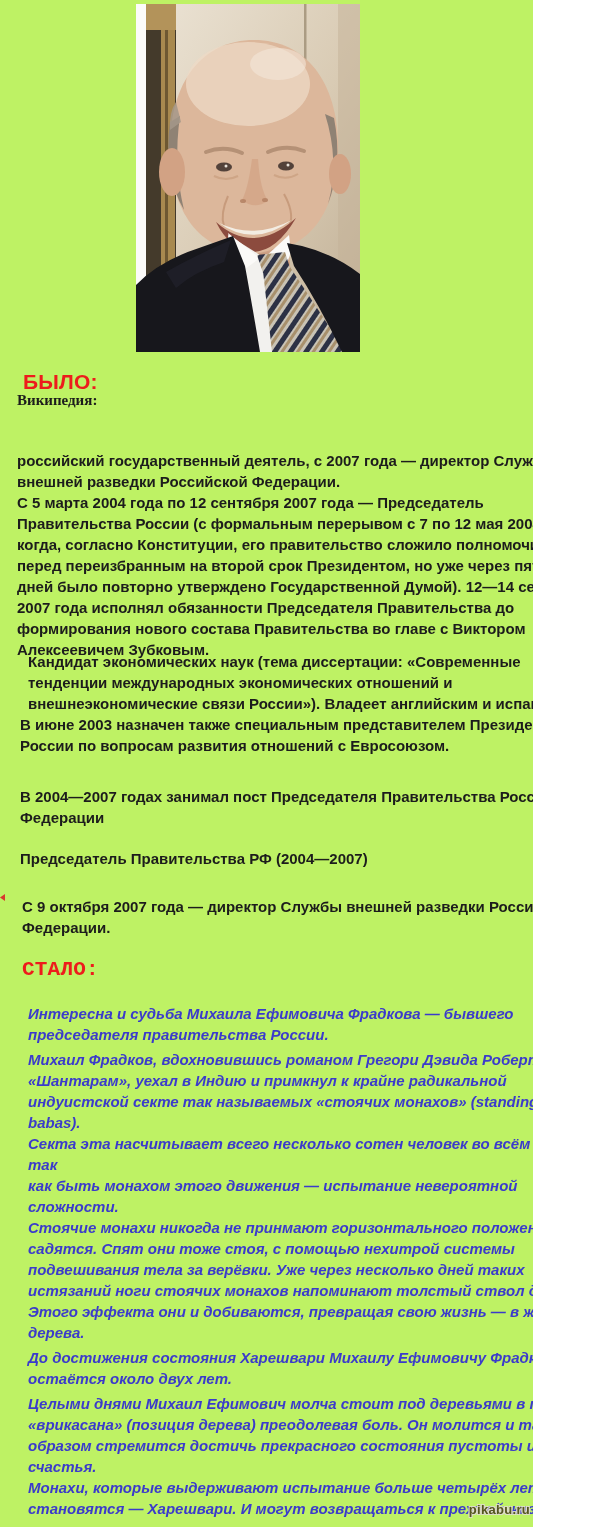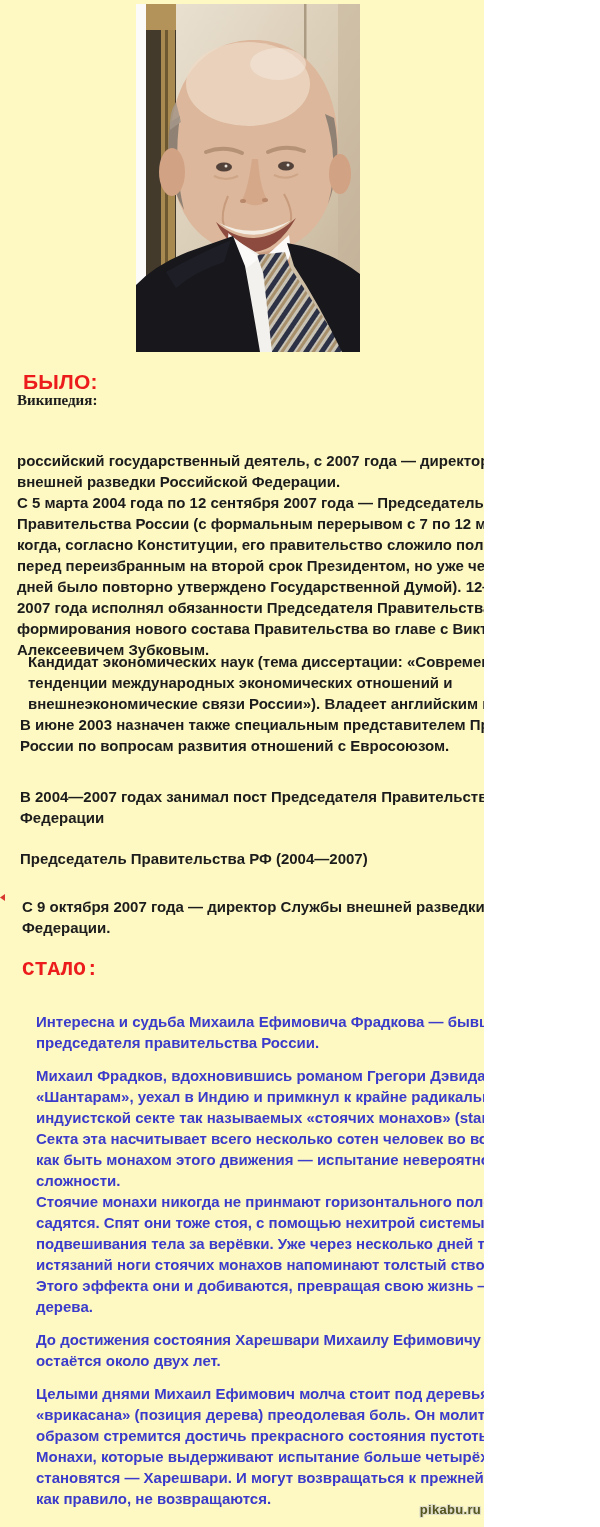--- a/index.html
+++ b/index.html
@@ -1,17 +1,17 @@
 <!DOCTYPE html>
 <html><head>
 <meta charset="utf-8">
 <style>
   html,body{margin:0;padding:0;background:#ffffff;}
   .canvas{
-    position:relative;width:484px;height:1527px;background:#fef9c3;
+    position:relative;width:533px;height:1527px;background:#bef264;
     font-family:"Liberation Sans",sans-serif;overflow:hidden;
   }
   .photo{position:absolute;left:136px;top:4px;width:224px;height:348px;}
   .heading{
     position:absolute;margin:0;font-size:21px;line-height:24px;
     font-weight:bold;color:#ed1c1c;letter-spacing:0.2px;
   }
   #bylo-heading{left:23px;top:370px;}
   #stalo-heading{left:22px;top:958px;font-family:Liberation Mono, monospace;}
   .para{
@@ -21,21 +21,21 @@
   #wikipedia-label{left:17px;top:390px;font-family:Liberation Serif, serif;}
   #bylo-p1{left:17px;top:419px;margin-top:31px;}
   #bylo-p2{left:22px;top:651px;margin-left:6px;}
   #bylo-p3{left:20px;top:714px;}
   #bylo-p4{left:20px;top:786px;}
   #bylo-p5{left:20px;top:848px;}
   #bylo-p6{left:22px;top:896px;}
   #stalo-text{left:24px;top:999px;width:572px;position:absolute;}
   .blue-para{
     font-weight:bold;font-size:15px;line-height:21px;
-    white-space:pre-line;color:#3b3bcb;margin:12px;
+    white-space:pre-line;color:#3b3bcb;margin:4px;font-style:italic;
   }
   .red-mark{
     position:absolute;left:0;top:894px;width:5px;height:7px;
     background:#d8392e;clip-path:polygon(100% 0,0 50%,100% 100%);
   }
   .watermark{
     position:absolute;right:3px;top:1502px;font-size:13px;font-weight:bold;
     color:#55561f;letter-spacing:0.3px;
     text-shadow:-1px -1px 0 #dedcca,1px -1px 0 #dedcca,-1px 1px 0 #dedcca,1px 1px 0 #dedcca;
   }

